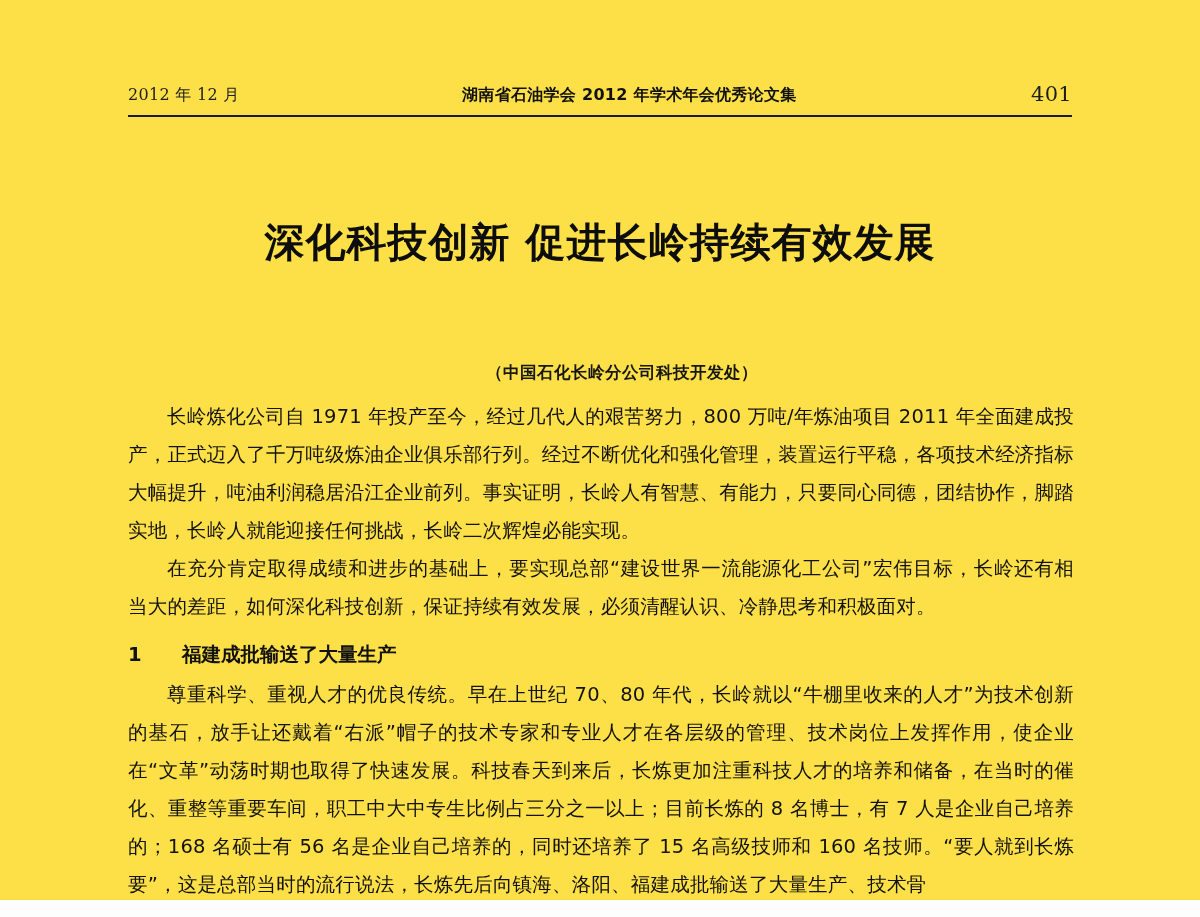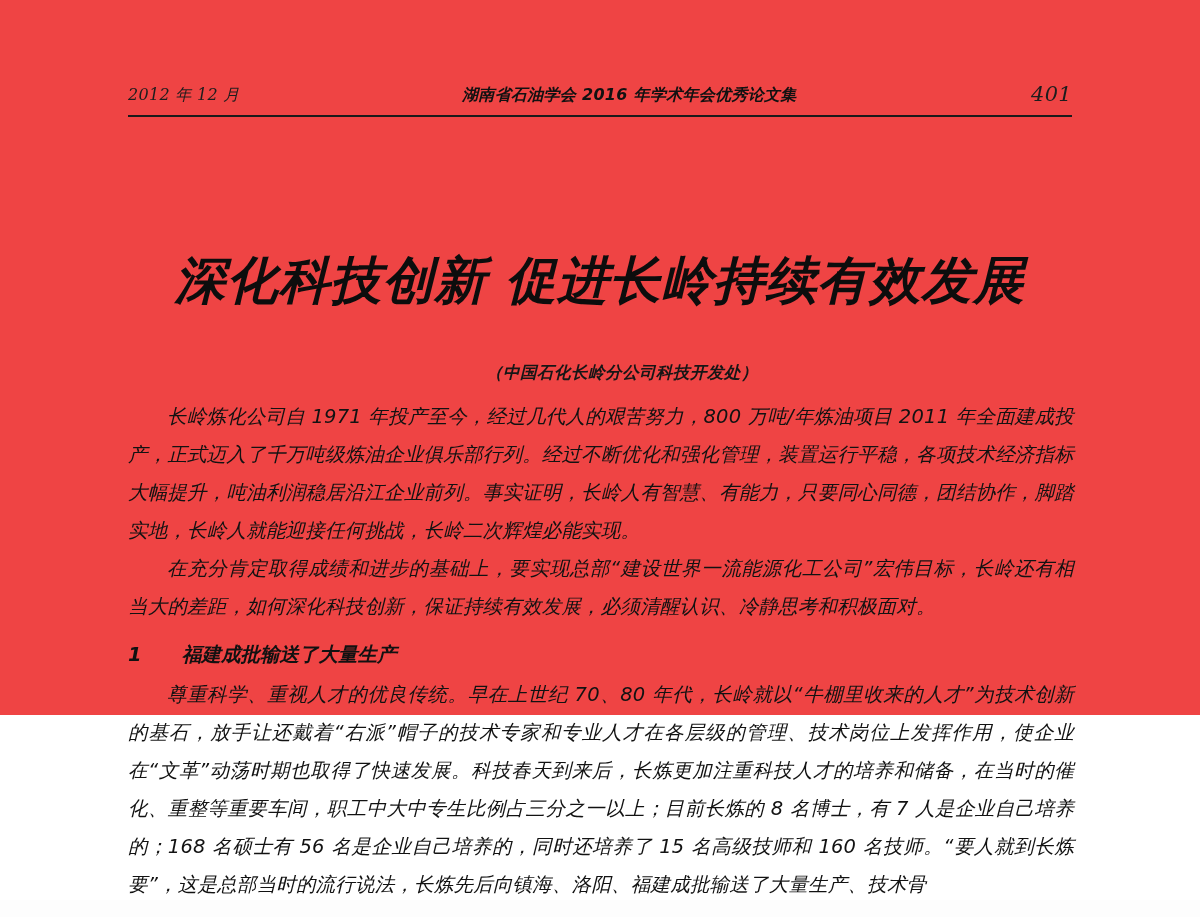--- a/index.html
+++ b/index.html
@@ -10,24 +10,23 @@
   body {
     width: 1200px;
     height: 917px;
     font-family: "DejaVu Serif", "Liberation Serif", serif;
     color: #141414;
     overflow: hidden;
   }
   .page {
     position: relative;
     width: 1200px;
-    height: 715px;
-    background: #ef4444;
+    height: 917px;
+    background: #fde047;
     box-sizing: border-box;
-    font-style: italic;
   }
   
   .header {
     position: absolute;
     left: 128px;
     top: 82px;
     width: 944px;
     display: flex;
     align-items: flex-end;
     justify-content: space-between;
@@ -64,24 +63,23 @@
   }
 
   .title {
     position: absolute;
     left: 0;
     top: 215px;
     width: 1200px;
     text-align: center;
     font-family: "DejaVu Sans", "Liberation Sans", sans-serif;
     font-weight: 700;
-    font-size: 51px;
+    font-size: 40px;
     letter-spacing: 1px;
     color: #0d0d0d;
-    margin-top: 32px;
   }
   .author {
     position: absolute;
     left: 0;
     top: 322px;
     width: 1200px;
     text-align: center;
     font-family: "DejaVu Sans", "Liberation Sans", sans-serif;
     font-weight: 700;
     font-size: 17px;
@@ -141,21 +139,21 @@
     pointer-events: none;
   }
 </style>
 </head>
 <body>
 
 <div class="page">
 
   <div class="header">
     <span class="header-left">2012 年 12 月</span>
-    <span class="header-center">湖南省石油学会 2016 年学术年会优秀论文集</span>
+    <span class="header-center">湖南省石油学会 2012 年学术年会优秀论文集</span>
     <span class="header-right">401</span>
   </div>
   <div class="header-rule"></div>
 
   <div class="title">深化科技创新  促进长岭持续有效发展</div>
   <div class="affiliation">（中国石化长岭分公司科技开发处）</div>
 
   <div class="body-text">
     <p class="para">长岭炼化公司自 1971 年投产至今，经过几代人的艰苦努力，800 万吨/年炼油项目 2011 年全面建成投产，正式迈入了千万吨级炼油企业俱乐部行列。经过不断优化和强化管理，装置运行平稳，各项技术经济指标大幅提升，吨油利润稳居沿江企业前列。事实证明，长岭人有智慧、有能力，只要同心同德，团结协作，脚踏实地，长岭人就能迎接任何挑战，长岭二次辉煌必能实现。</p>
     <p class="para">在充分肯定取得成绩和进步的基础上，要实现总部“建设世界一流能源化工公司”宏伟目标，长岭还有相当大的差距，如何深化科技创新，保证持续有效发展，必须清醒认识、冷静思考和积极面对。</p>

